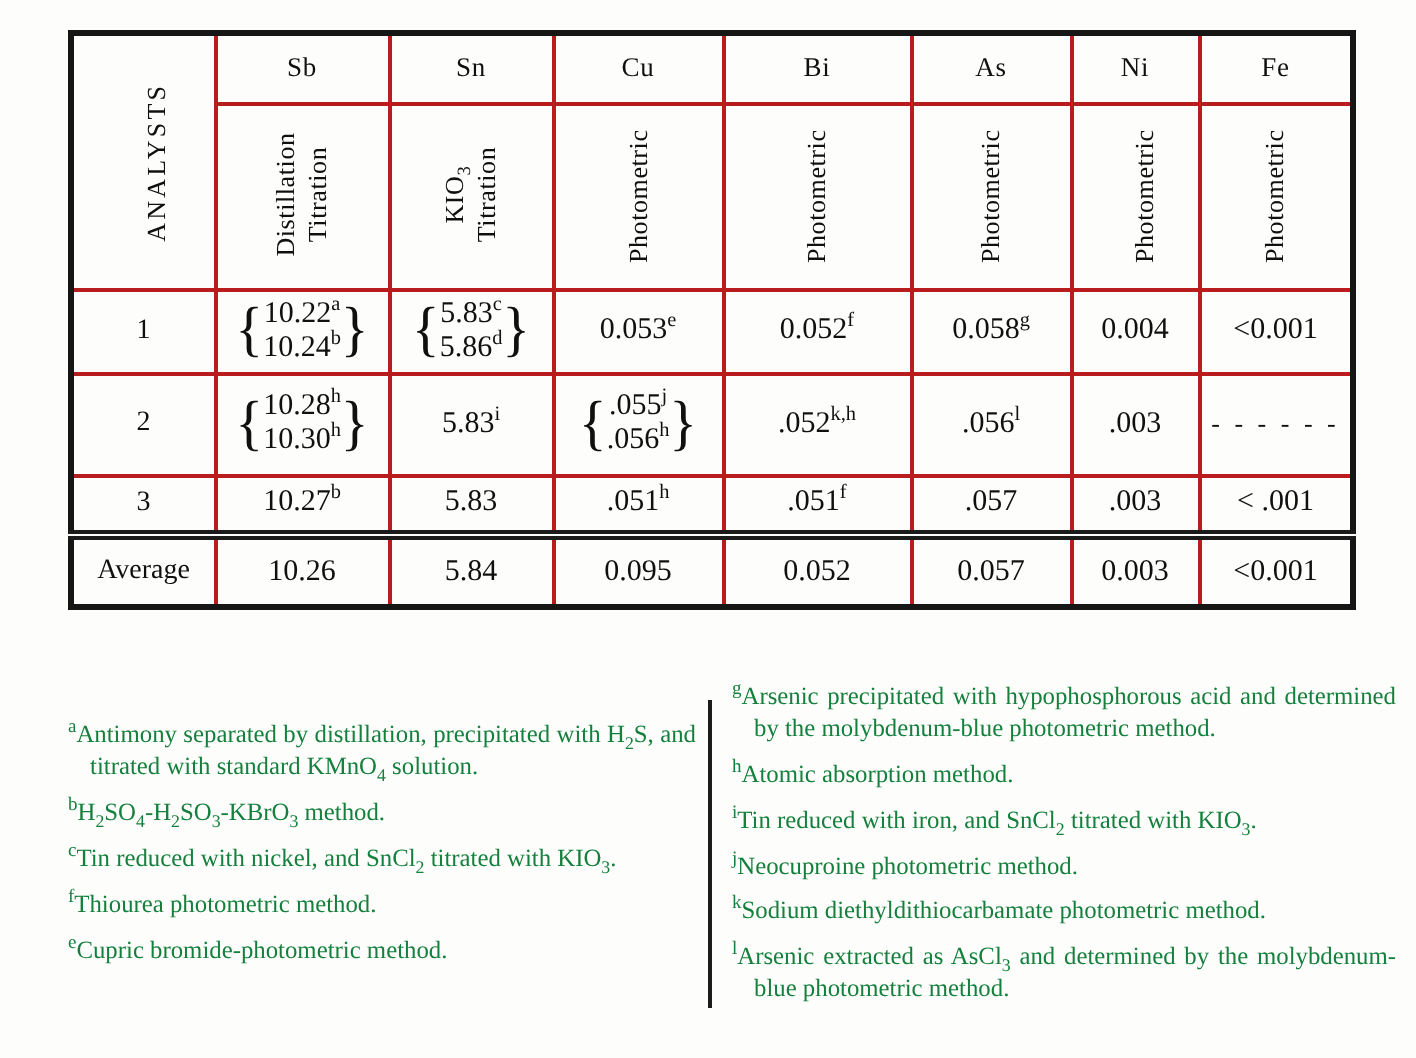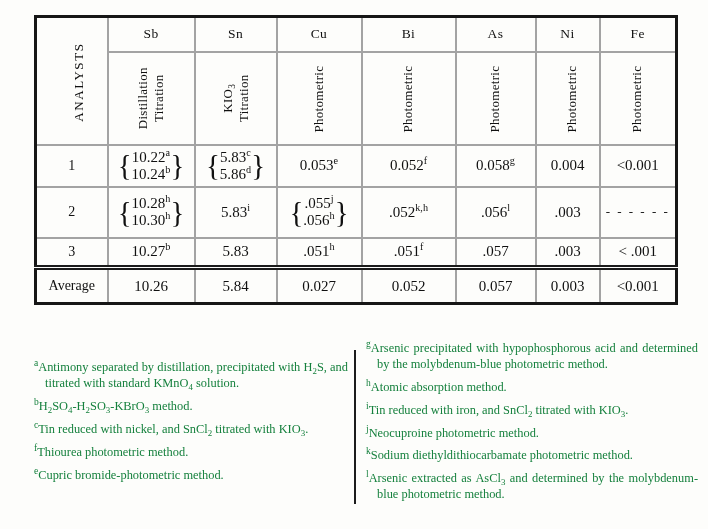--- a/index.html
+++ b/index.html
@@ -12,21 +12,21 @@
   }
 
   
   table.results {
     position:absolute; left:34px; top:15px;
     border-collapse:collapse; table-layout:fixed;
     width:641px;
     background:#fdfdfb;
   }
   table.results th, table.results td {
-    border:2px solid #a3a3a3;
+    border:2px solid #b91c1c;
     text-align:center; vertical-align:middle;
     font-weight:normal; color:#101010;
     padding:1px 2px;
   }
   table.results { border:3px solid #161616; }
   tr.r-elem   { height:35px; }
   tr.r-method { height:93px; }
   tr.r-d1 { height:42px; }
   tr.r-d2 { height:51px; }
   tr.r-d3 { height:30px; }
@@ -174,21 +174,21 @@
       <td class="num">.051<sup>f</sup></td>
       <td class="num">.057</td>
       <td class="num">.003</td>
       <td class="num">&lt; .001</td>
     </tr>
 
     <tr class="r-avg">
       <td class="analyst">Average</td>
       <td class="num">10.26</td>
       <td class="num">5.84</td>
-      <td class="num">0.027</td>
+      <td class="num">0.095</td>
       <td class="num">0.052</td>
       <td class="num">0.057</td>
       <td class="num">0.003</td>
       <td class="num">&lt;0.001</td>
     </tr>
   </tbody>
     </table>
 
   <div class="footnotes">
     <div class="fcol-left">

